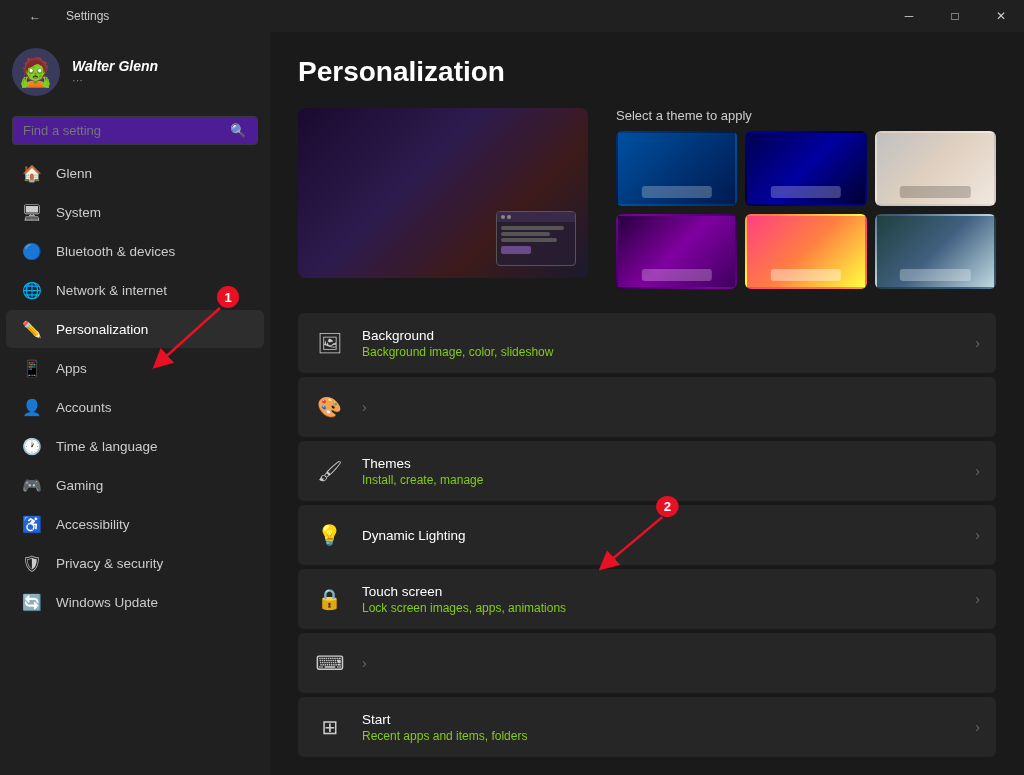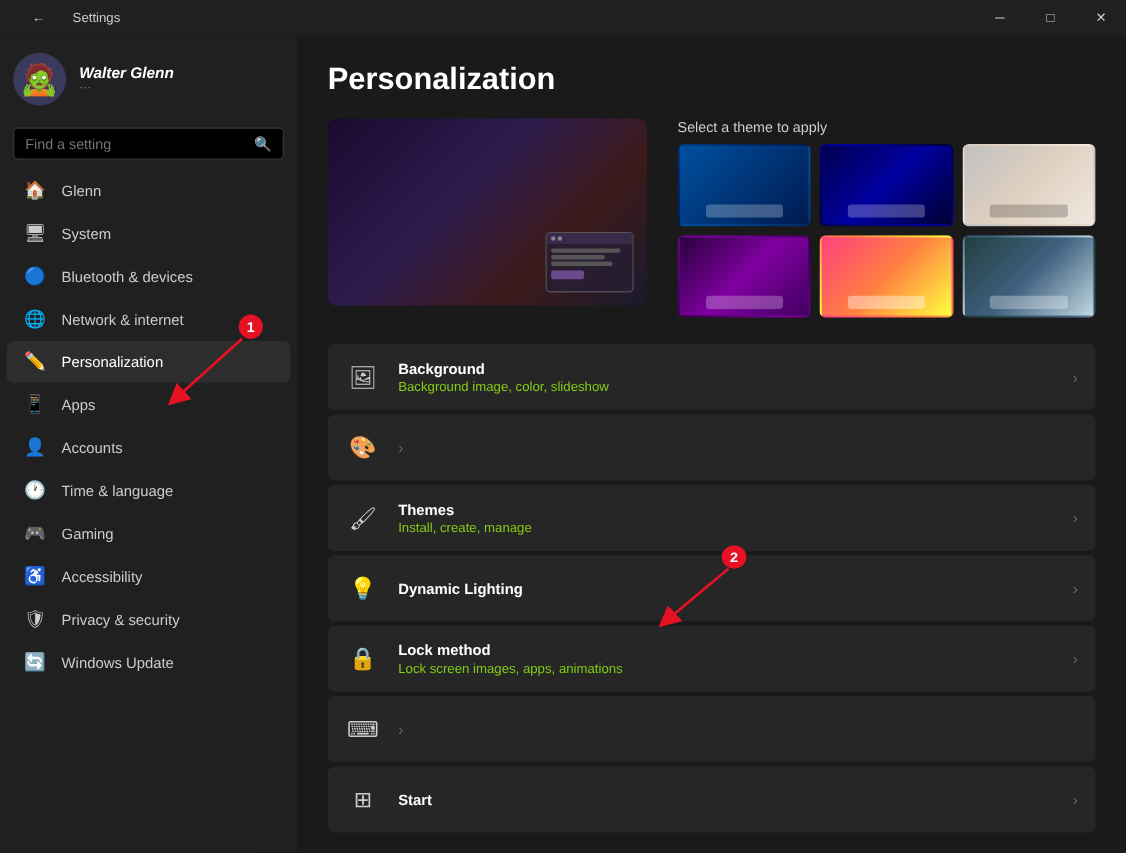--- a/index.html
+++ b/index.html
@@ -89,21 +89,21 @@
     .user-email {
       font-size: 11px;
       color: #888;
     }
 
     
     .search-box {
       margin: 4px 12px 8px 12px;
       display: flex;
       align-items: center;
-      background: #000000;
+      background: #4c1d95;
       border: 1px solid #3a3a3a;
       border-radius: 4px;
       padding: 6px 10px;
       gap: 8px;
     }
     .search-input {
       background: transparent;
       border: none;
       outline: none;
       color: #ccc;
@@ -270,21 +270,21 @@
       width: 32px;
       height: 32px;
       display: flex;
       align-items: center;
       justify-content: center;
       font-size: 20px;
       flex-shrink: 0;
       color: #ccc;
     }
     .settings-item-text { flex: 1; }
-    .settings-item-title { font-size: 13.5px; color: #fff; font-weight: 700; }
+    .settings-item-title { font-size: 13.5px; color: #fff; font-weight: 400; }
     .settings-item-desc { font-size: 12px; color: #84cc16; margin-top: 2px; }
     .settings-item-chevron { color: #666; font-size: 14px; }
 
     
     .overlay-svg {
       position: absolute;
       top: 0; left: 0;
       width: 100%;
       height: 100%;
       pointer-events: none;
@@ -464,33 +464,34 @@
           <div class="settings-item">
     <div class="settings-item-icon">💡</div>
     <div class="settings-item-text">
       <div class="settings-item-title">Dynamic Lighting</div>
     </div>
     <span class="settings-item-chevron">›</span>
   </div>
           <div class="settings-item">
     <div class="settings-item-icon">🔒</div>
     <div class="settings-item-text">
-      <div class="settings-item-title">Lock method</div>
+      <div class="settings-item-title">Touch screen</div>
       <div class="settings-item-desc">Lock screen images, apps, animations</div>
     </div>
     <span class="settings-item-chevron">›</span>
   </div>
           <div class="settings-item">
     <div class="settings-item-icon">⌨</div>
     <span class="settings-item-chevron">›</span>
   </div>
           <div class="settings-item">
     <div class="settings-item-icon">⊞</div>
     <div class="settings-item-text">
       <div class="settings-item-title">Start</div>
+      <div class="settings-item-desc">Recent apps and items, folders</div>
     </div>
     <span class="settings-item-chevron">›</span>
   </div>
         </div>
 
       <svg class="overlay-svg" viewBox="0 0 740 775" preserveAspectRatio="none" style="position:absolute;top:0;left:0;width:100%;height:100%;pointer-events:none;">
 
         <defs>
           <marker id="arr2" markerWidth="8" markerHeight="8" refX="4" refY="4" orient="auto">
             <path d="M0,0 L8,4 L0,8 Z" fill="#e81123"></path>

